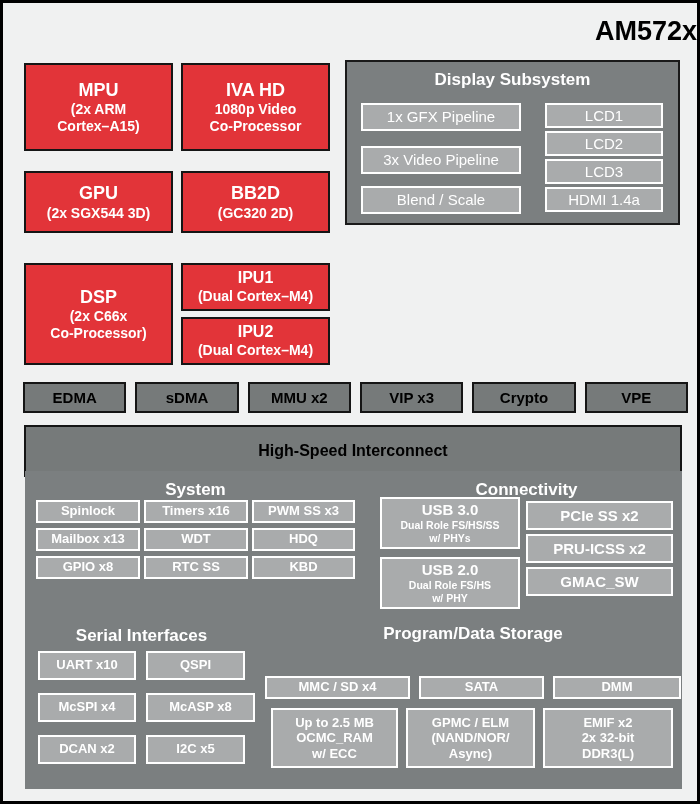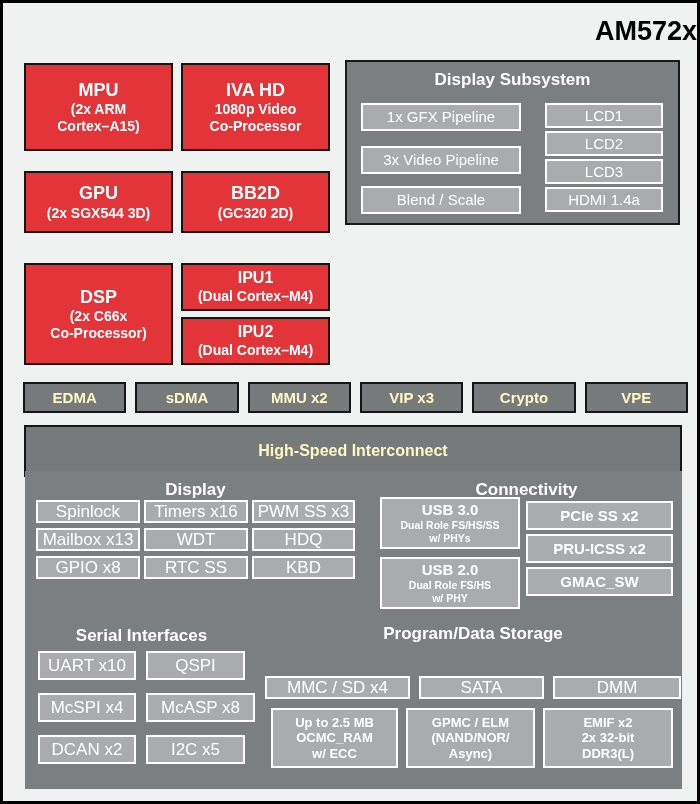--- a/index.html
+++ b/index.html
@@ -32,24 +32,24 @@
   .sub-block{
     background:#a9abac;border:2px solid #fff;color:#fff;
     font-weight:bold;font-size:14px;
     display:flex;flex-direction:column;justify-content:center;align-items:center;
     text-align:center;line-height:1.15;
   }
   .dss-block{font-weight:400;font-size:15px;}
   .usb-title{font-size:15px;font-weight:bold;}
   .usb-sub{font-size:10.5px;font-weight:bold;line-height:1.25;}
   .stor-line{font-size:13px;font-weight:bold;line-height:1.2;}
-  .side-label{font-size:17px;font-weight:normal;}
+  .side-label{font-size:13px;font-weight:bold;}
   
   .dma-block{
-    background:#767a7a;border:2px solid #151515;color:#fef9c3;
+    background:#767a7a;border:2px solid #151515;color:#000000;
     font-weight:bold;font-size:15px;
     display:flex;align-items:center;justify-content:center;
   }
   #dma-row{left:20px;top:379px;width:665px;height:31px;display:flex;gap:9px;}
   #dma-row>div{flex:1;}
   #interconnect{left:21px;top:422px;width:658px;height:52px;font-size:16px;}
   
   #periph-panel{left:22px;top:468px;width:657px;height:318px;background:#7b7f80;border:none;}
 </style>
 </head>
@@ -114,21 +114,21 @@
     <div class="dma-block">MMU x2</div>
     <div class="dma-block">VIP x3</div>
     <div class="dma-block">Crypto</div>
     <div class="dma-block">VPE</div>
   </div>
 
   <div id="interconnect" class="abs dma-block">High-Speed Interconnect</div>
 
   <div id="periph-panel" class="abs gray-panel">
 
-    <div class="abs panel-title" style="left:11px;top:9px;width:319px">Display</div>
+    <div class="abs panel-title" style="left:11px;top:9px;width:319px">System</div>
     <div class="abs sub-block side-label" style="left:11px;top:29px;width:104px;height:23px">Spinlock</div>
     <div class="abs sub-block side-label" style="left:119px;top:29px;width:104px;height:23px">Timers x16</div>
     <div class="abs sub-block side-label" style="left:227px;top:29px;width:103px;height:23px">PWM SS x3</div>
     <div class="abs sub-block side-label" style="left:11px;top:57px;width:104px;height:23px">Mailbox x13</div>
     <div class="abs sub-block side-label" style="left:119px;top:57px;width:104px;height:23px">WDT</div>
     <div class="abs sub-block side-label" style="left:227px;top:57px;width:103px;height:23px">HDQ</div>
     <div class="abs sub-block side-label" style="left:11px;top:85px;width:104px;height:23px">GPIO x8</div>
     <div class="abs sub-block side-label" style="left:119px;top:85px;width:104px;height:23px">RTC SS</div>
     <div class="abs sub-block side-label" style="left:227px;top:85px;width:103px;height:23px">KBD</div>
 

